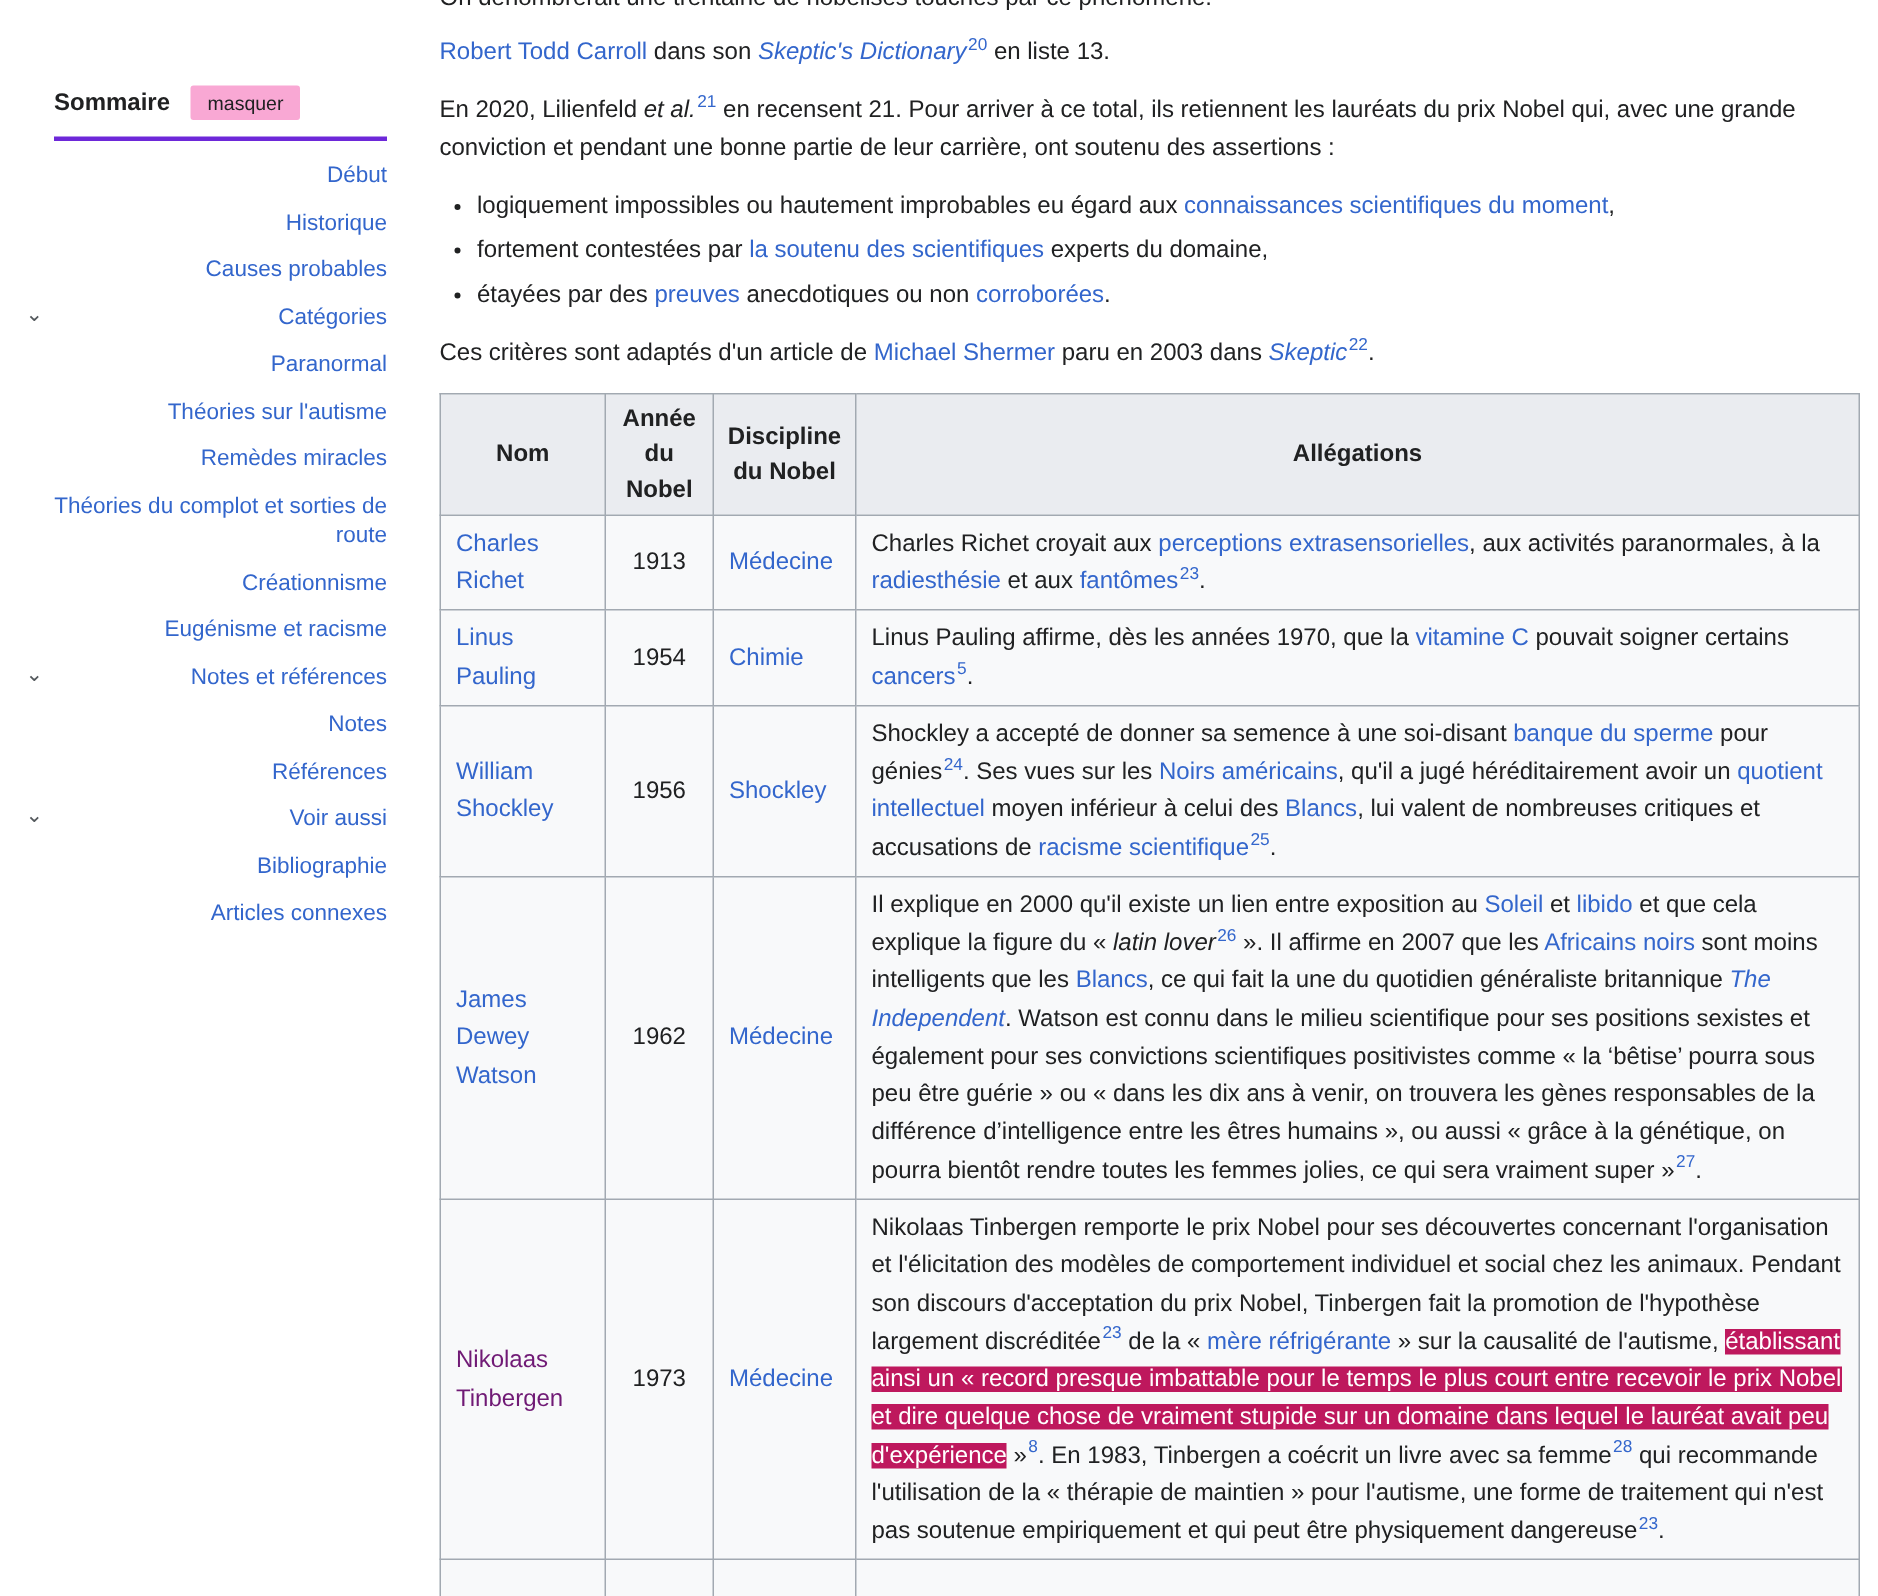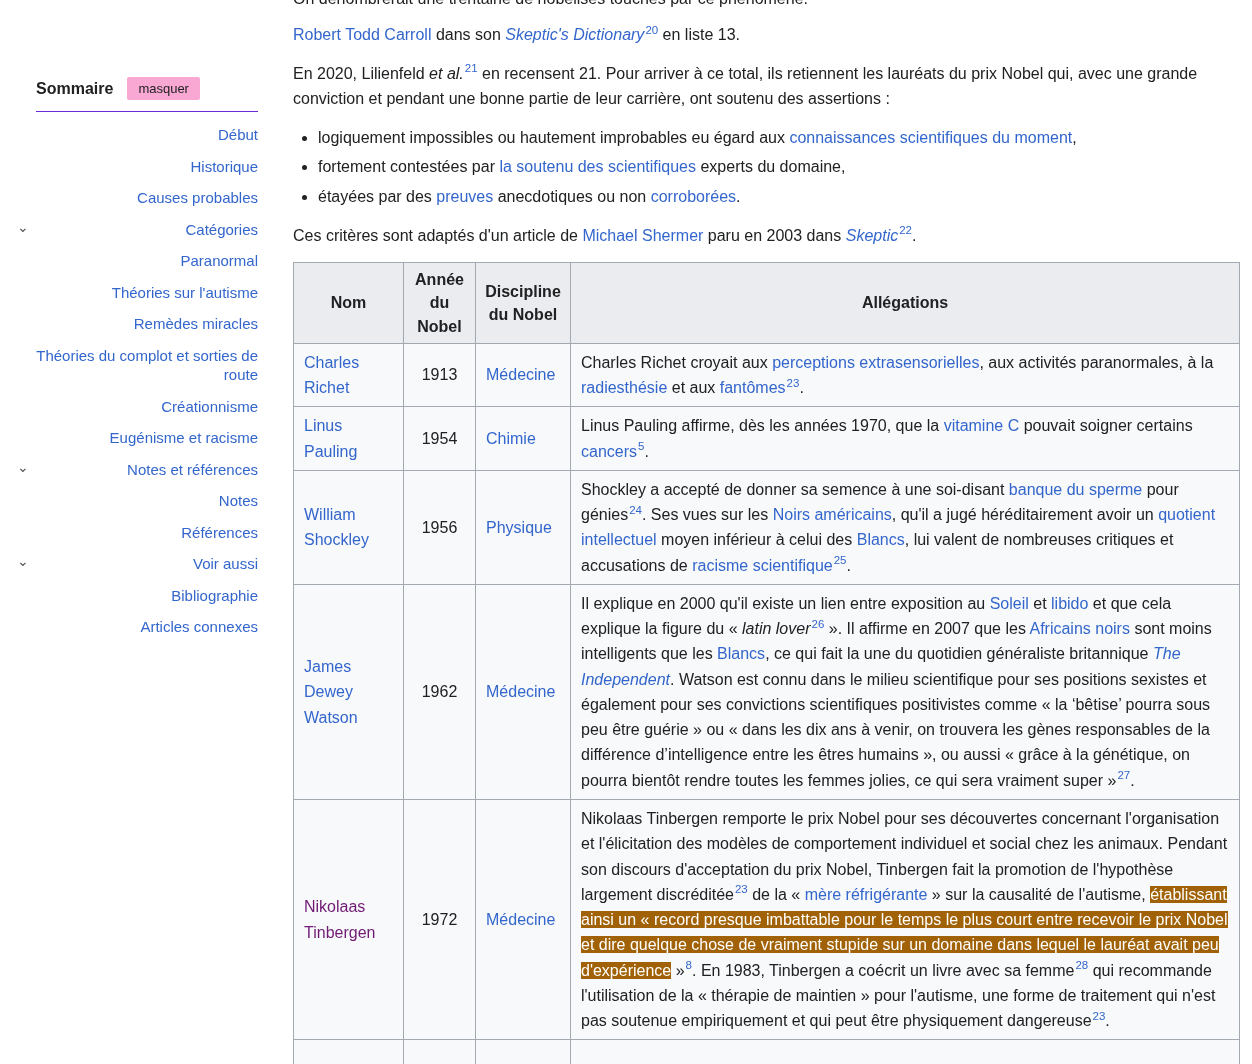--- a/index.html
+++ b/index.html
@@ -4,28 +4,28 @@
 <style>
   html,body{margin:0;padding:0;}
   body{
     width:1252px;height:1064px;overflow:hidden;background:#ffffff;
     font-family:"Liberation Sans","DejaVu Sans",sans-serif;
     color:#202122;position:relative;
   }
   a{color:#3366cc;text-decoration:none;cursor:pointer;}
   a.visited{color:#701a75;}
   .italic{font-style:italic;}
-  .hl{background:#a16207;color:#ffffff;}
+  .hl{background:#be185d;color:#ffffff;}
   sup{font-size:11.5px;line-height:0;vertical-align:super;margin-left:1px;}
   sup a{color:#3366cc;}
 
   
   .sidebar{position:absolute;left:36px;top:57px;width:222px;font-size:15px;}
   .toc-header{display:flex;align-items:center;gap:14px;padding-bottom:11px;
-    border-bottom:1px solid #6d28d9;margin-top:20px;}
+    border-bottom:3px solid #6d28d9;}
   .toc-title{font-weight:bold;font-size:16px;color:#202122;}
   .toc-toggle{background:#f9a8d4;border:none;border-radius:2px;font-size:13px;
     padding:4px 11px;color:#202122;cursor:pointer;font-family:inherit;}
   .toc-list{list-style:none;margin:13px 0 0;padding:0 0 0 0;text-align:right;}
   .toc-item{position:relative;margin-bottom:12px;line-height:1.3;}
   .toc-item a{display:inline;}
   .toc-item.sub{margin-left:0;}
   .toc-item .chev{position:absolute;left:-19px;top:-2px;font-size:14px;color:#54595d;}
   .toc-item.current{font-weight:bold;color:#202122;}
 
@@ -116,32 +116,32 @@
         </tr>
         <tr>
           <td><a>Linus Pauling</a></td>
           <td class="year">1954</td>
           <td><a>Chimie</a></td>
           <td class="alleg"><span>Linus Pauling affirme, dès les années 1970, que la </span><a>vitamine C</a><span> pouvait soigner certains </span><a>cancers</a><sup><a>5</a></sup><span>.</span></td>
         </tr>
         <tr>
           <td><a>William Shockley</a></td>
           <td class="year">1956</td>
-          <td><a>Physique</a></td>
+          <td><a>Shockley</a></td>
           <td class="alleg"><span>Shockley a accepté de donner sa semence à une soi-disant </span><a>banque du sperme</a><span> pour génies</span><sup><a>24</a></sup><span>. Ses vues sur les </span><a>Noirs américains</a><span>, qu'il a jugé héréditairement avoir un </span><a>quotient intellectuel</a><span> moyen inférieur à celui des </span><a>Blancs</a><span>, lui valent de nombreuses critiques et accusations de </span><a>racisme scientifique</a><sup><a>25</a></sup><span>.</span></td>
         </tr>
         <tr>
           <td><a>James Dewey Watson</a></td>
           <td class="year">1962</td>
           <td><a>Médecine</a></td>
           <td class="alleg"><span>Il explique en 2000 qu'il existe un lien entre exposition au </span><a>Soleil</a><span> et </span><a>libido</a><span> et que cela explique la figure du « </span><span class="italic">latin lover</span><sup><a>26</a></sup><span> ». Il affirme en 2007 que les </span><a>Africains noirs</a><span> sont moins intelligents que les </span><a>Blancs</a><span>, ce qui fait la une du quotidien généraliste britannique </span><a class="italic">The Independent</a><span>. Watson est connu dans le milieu scientifique pour ses positions sexistes et également pour ses convictions scientifiques positivistes comme « la ‘bêtise’ pourra sous peu être guérie » ou « dans les dix ans à venir, on trouvera les gènes responsables de la différence d’intelligence entre les êtres humains », ou aussi « grâce à la génétique, on pourra bientôt rendre toutes les femmes jolies, ce qui sera vraiment super »</span><sup><a>27</a></sup><span>.</span></td>
         </tr>
         <tr>
           <td><a class="visited">Nikolaas Tinbergen</a></td>
-          <td class="year">1972</td>
+          <td class="year">1973</td>
           <td><a>Médecine</a></td>
           <td class="alleg"><span>Nikolaas Tinbergen remporte le prix Nobel pour ses découvertes concernant l'organisation et l'élicitation des modèles de comportement individuel et social chez les animaux. Pendant son discours d'acceptation du prix Nobel, Tinbergen fait la promotion de l'hypothèse largement discréditée</span><sup><a>23</a></sup><span> de la « </span><a>mère réfrigérante</a><span> » sur la causalité de l'autisme, </span><span class="hl">établissant ainsi un « record presque imbattable pour le temps le plus court entre recevoir le prix Nobel et dire quelque chose de vraiment stupide sur un domaine dans lequel le lauréat avait peu d'expérience</span><span> »</span><sup><a>8</a></sup><span>. En 1983, Tinbergen a coécrit un livre avec sa femme</span><sup><a>28</a></sup><span> qui recommande l'utilisation de la « thérapie de maintien » pour l'autisme, une forme de traitement qui n'est pas soutenue empiriquement et qui peut être physiquement dangereuse</span><sup><a>23</a></sup><span>.</span></td>
         </tr>
         <tr>
           <td style="height: 26px;"></td>
           <td style="height: 26px;"></td>
           <td style="height: 26px;"></td>
           <td style="height: 26px;"></td>
         </tr>
       </tbody>

